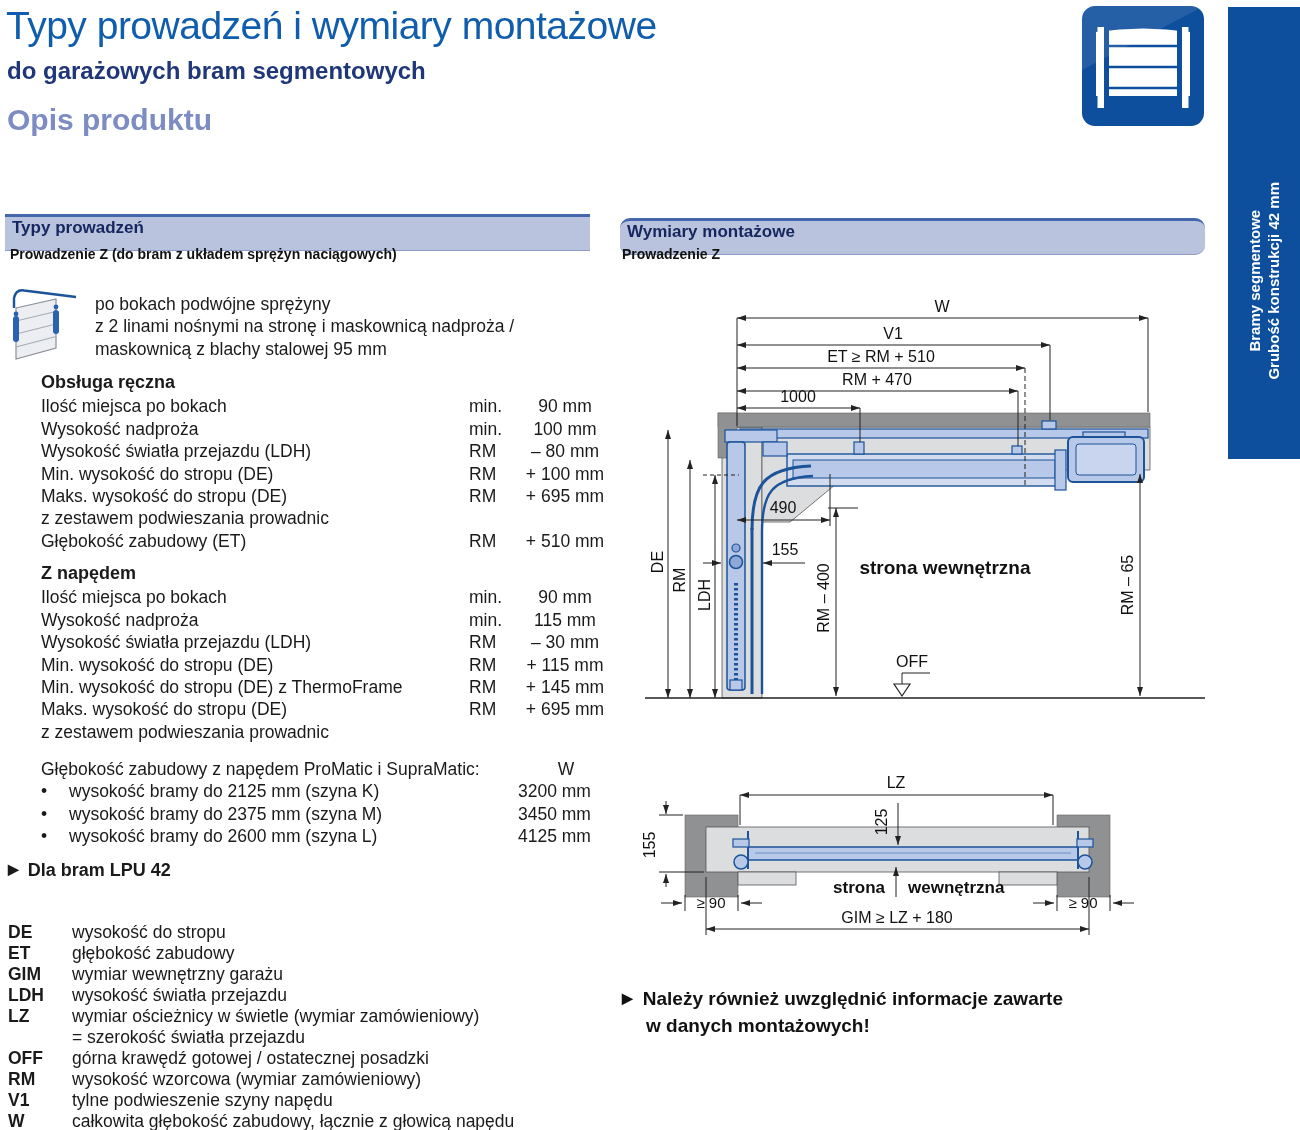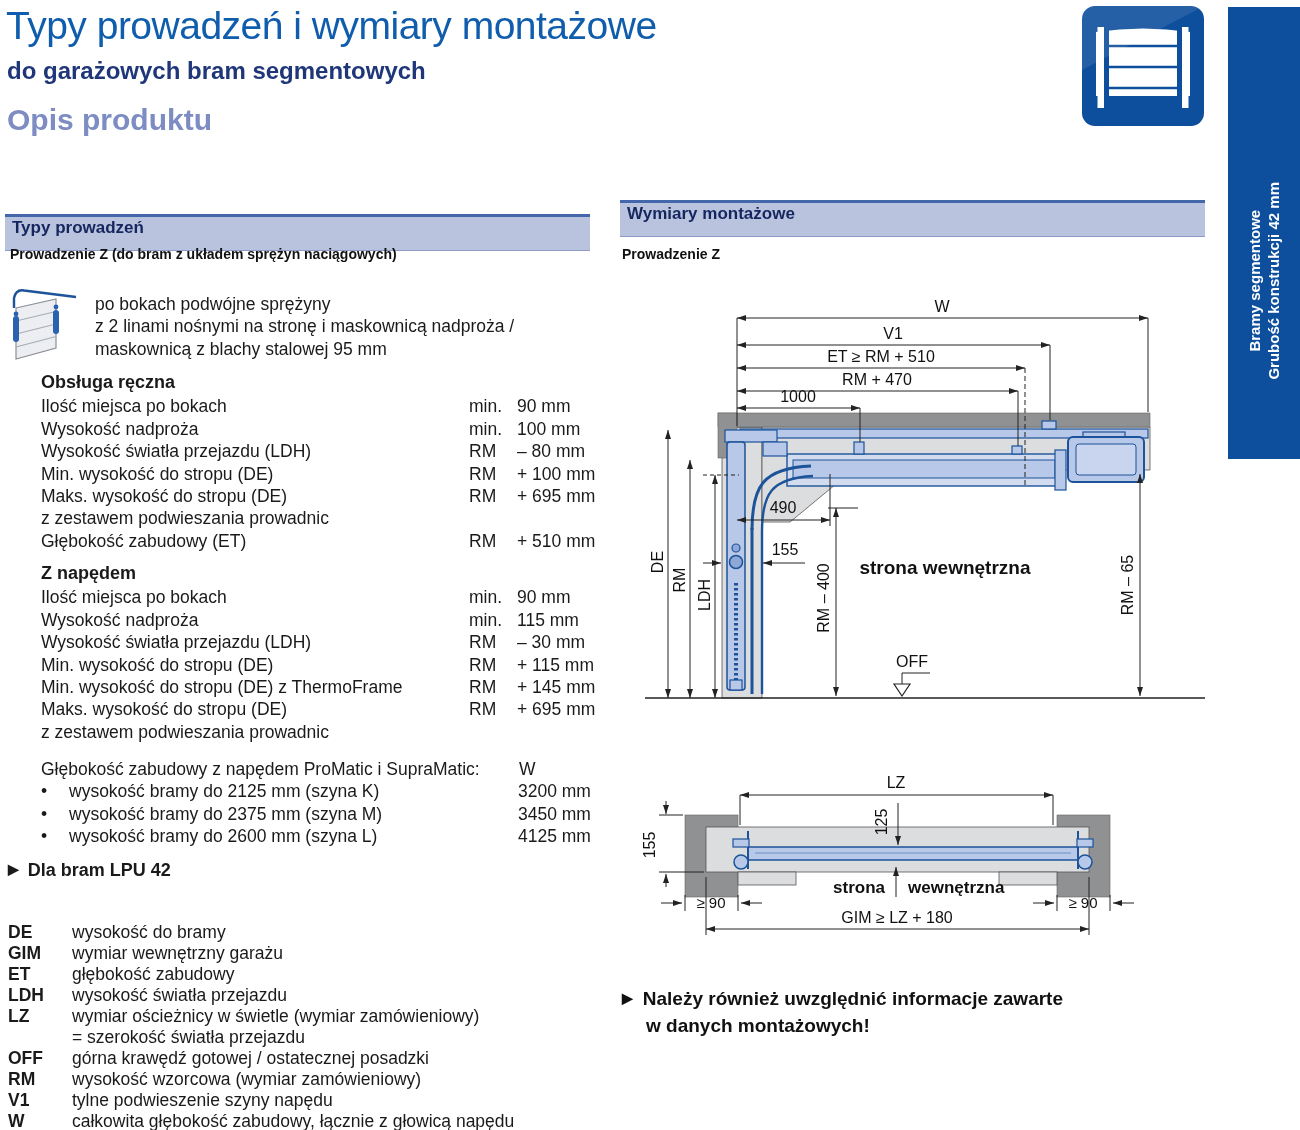--- a/index.html
+++ b/index.html
@@ -7,33 +7,33 @@
        font-family:"Liberation Sans",sans-serif;color:#1a1a1a;}
   .abs{position:absolute;}
   
   .h1{left:6px;top:4px;font-size:39px;font-weight:normal;color:#0f5dac;letter-spacing:-0.5px;}
   .h2{left:7px;top:57px;font-size:24px;font-weight:bold;color:#1f3778;}
   .h3{left:7px;top:103px;font-size:30px;font-weight:bold;color:#7d8cc2;}
   
   .bar{height:21px;background:#b9c3de;border-top:3px solid #4466ab;border-bottom:1px solid #8d9cc4;
        font-size:17px;font-weight:bold;color:#15265e;padding:1px 0 11px 7px;}
   .bar-left{left:5px;top:214px;width:578px;}
-  .bar-right{left:620px;top:200px;width:578px;}
+  .bar-right{left:620px;top:218px;width:578px;border-radius:10px;}
   .subhead{font-size:14px;font-weight:bold;color:#111;}
   
   .tab{left:1228px;top:7px;width:72px;height:452px;background:#0d4f9d;display:flex;align-items:center;justify-content:center;}
   .tab-inner{writing-mode:vertical-rl;transform:rotate(180deg);position:relative;top:48px;
              color:#fff;font-weight:bold;font-size:15px;line-height:19px;text-align:center;white-space:nowrap;}
   
   .tbl{left:8px;width:572px;font-size:17.5px;line-height:22.4px;margin-left:33px;}
   .tbl .hd{font-weight:bold;font-size:18px;margin-bottom:2px;}
   .row{display:flex;}
   .row .lb{width:428px;}
   .row .rf{width:48px;}
-  .row .vl{flex:1;text-align:left;}
+  .row .vl{flex:1;text-align:center;}
   .brow{display:flex;}
   .brow .bu{width:28px;}
   .brow .lb{flex:1;}
   .brow .vl{width:95px;text-align:left;}
   .lpu{left:8px;top:860px;font-size:18px;font-weight:bold;}
   .lpu .tri{font-size:14px;margin-right:9px;position:relative;top:-2px;}
   
   .legend{left:8px;top:922px;width:575px;font-size:17.5px;line-height:21px;}
   .lg-row{display:flex;}
   .lg-term{width:64px;font-weight:bold;}
@@ -199,29 +199,29 @@
     </div>
 </div>
 
 <div class="abs lpu">
   <span class="tri">▶</span><span>Dla bram LPU 42</span>
 </div>
 
 <div class="abs legend">
   <div class="lg-row">
       <span class="lg-term">DE</span>
-      <span class="lg-desc">wysokość do bramy</span>
+      <span class="lg-desc">wysokość do stropu</span>
+    </div>
+  <div class="lg-row">
+      <span class="lg-term">ET</span>
+      <span class="lg-desc">głębokość zabudowy</span>
     </div>
   <div class="lg-row">
       <span class="lg-term">GIM</span>
       <span class="lg-desc">wymiar wewnętrzny garażu</span>
-    </div>
-  <div class="lg-row">
-      <span class="lg-term">ET</span>
-      <span class="lg-desc">głębokość zabudowy</span>
     </div>
   <div class="lg-row">
       <span class="lg-term">LDH</span>
       <span class="lg-desc">wysokość światła przejazdu</span>
     </div>
   <div class="lg-row">
       <span class="lg-term">LZ</span>
       <span class="lg-desc">wymiar ościeżnicy w świetle (wymiar zamówieniowy)</span>
     </div>
   <div class="lg-row">

